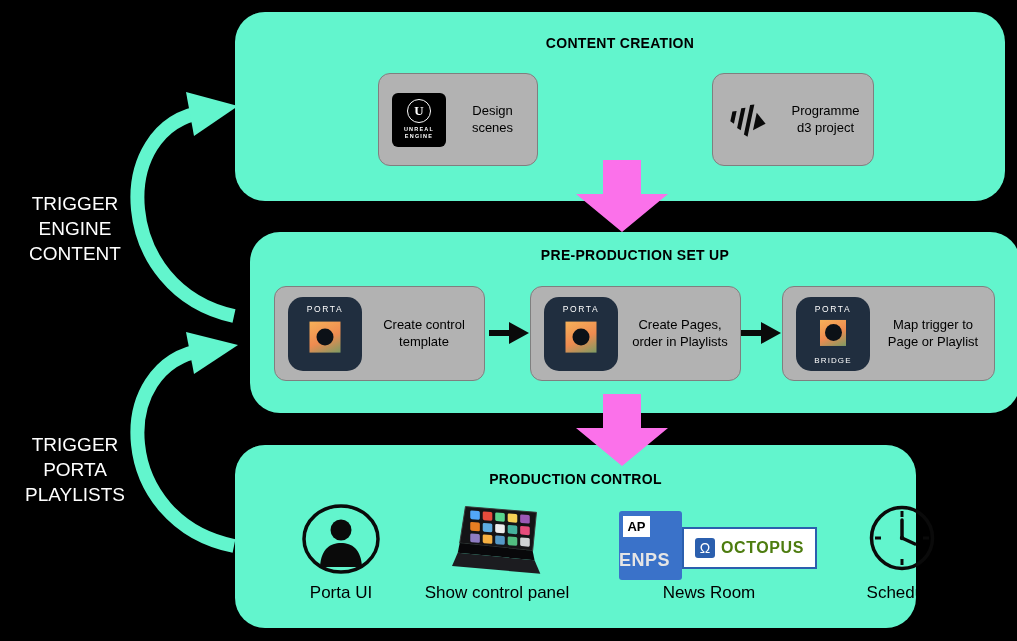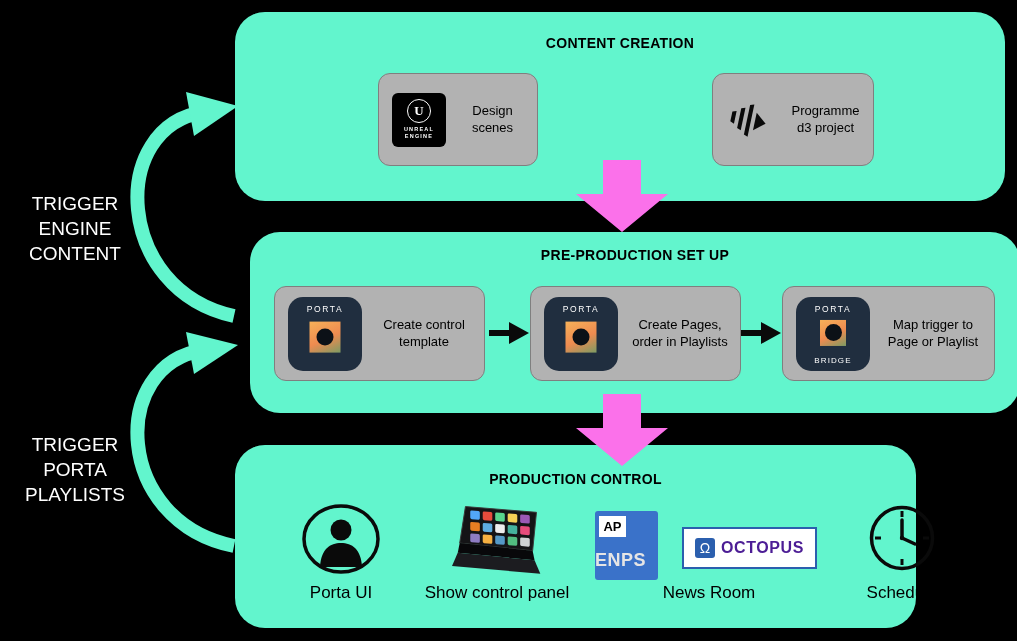--- a/index.html
+++ b/index.html
@@ -72,21 +72,21 @@
 
   
   .pink-arrow { position:absolute; z-index:6; }
   #pink1 { left:576px; top:160px; }
   #pink2 { left:576px; top:394px; }
 
   
   .prod-icon { position:absolute; }
   #icon-person { left:66px;  top:58px; }
   #icon-deck   { left:217px; top:57px; }
-  #icon-enps   { left:360px; top:66px;padding-left:22px; }
+  #icon-enps   { left:384px; top:66px;padding-left:22px; }
   #icon-octo   { left:447px; top:82px; }
   #icon-clock  { left:632px; top:58px; }
   .prod-label { position:absolute; top:138px; width:180px; text-align:center;
                 color:#000; font-size:17px; }
   #label-porta-ui { left:16px; }
   #label-show     { left:172px; }
   #label-news     { left:384px; }
   #label-schedule { left:577px; }
 
   
@@ -95,21 +95,21 @@
             color:#000; font-weight:bold; font-size:13px;
             display:flex; align-items:center; justify-content:center; }
   .enps-text { position:absolute; left:0; right:0; bottom:9px; text-align:left;
                color:#e5e5e5; font-weight:bold; font-size:18px; letter-spacing:0.5px; }
 
   
   .octopus { width:135px; height:42px; background:#fff; border:2px solid #2B5FAE;
              display:flex; align-items:center; justify-content:center; gap:6px; }
   .omega-box { width:20px; height:20px; background:#2B5FAE; color:#fff; border-radius:3px;
                display:flex; align-items:center; justify-content:center; font-size:14px; }
-  .octo-text { color:#4c1d95; font-weight:bold; font-size:16px; letter-spacing:0.6px; }
+  .octo-text { color:#4d7c0f; font-weight:bold; font-size:16px; letter-spacing:0.6px; }
 </style>
 </head>
 <body>
 
 <div class="stage">
 
   <div class="side-label" id="sl1">TRIGGER
 ENGINE
 CONTENT</div>
   <div class="side-label" id="sl2">TRIGGER

